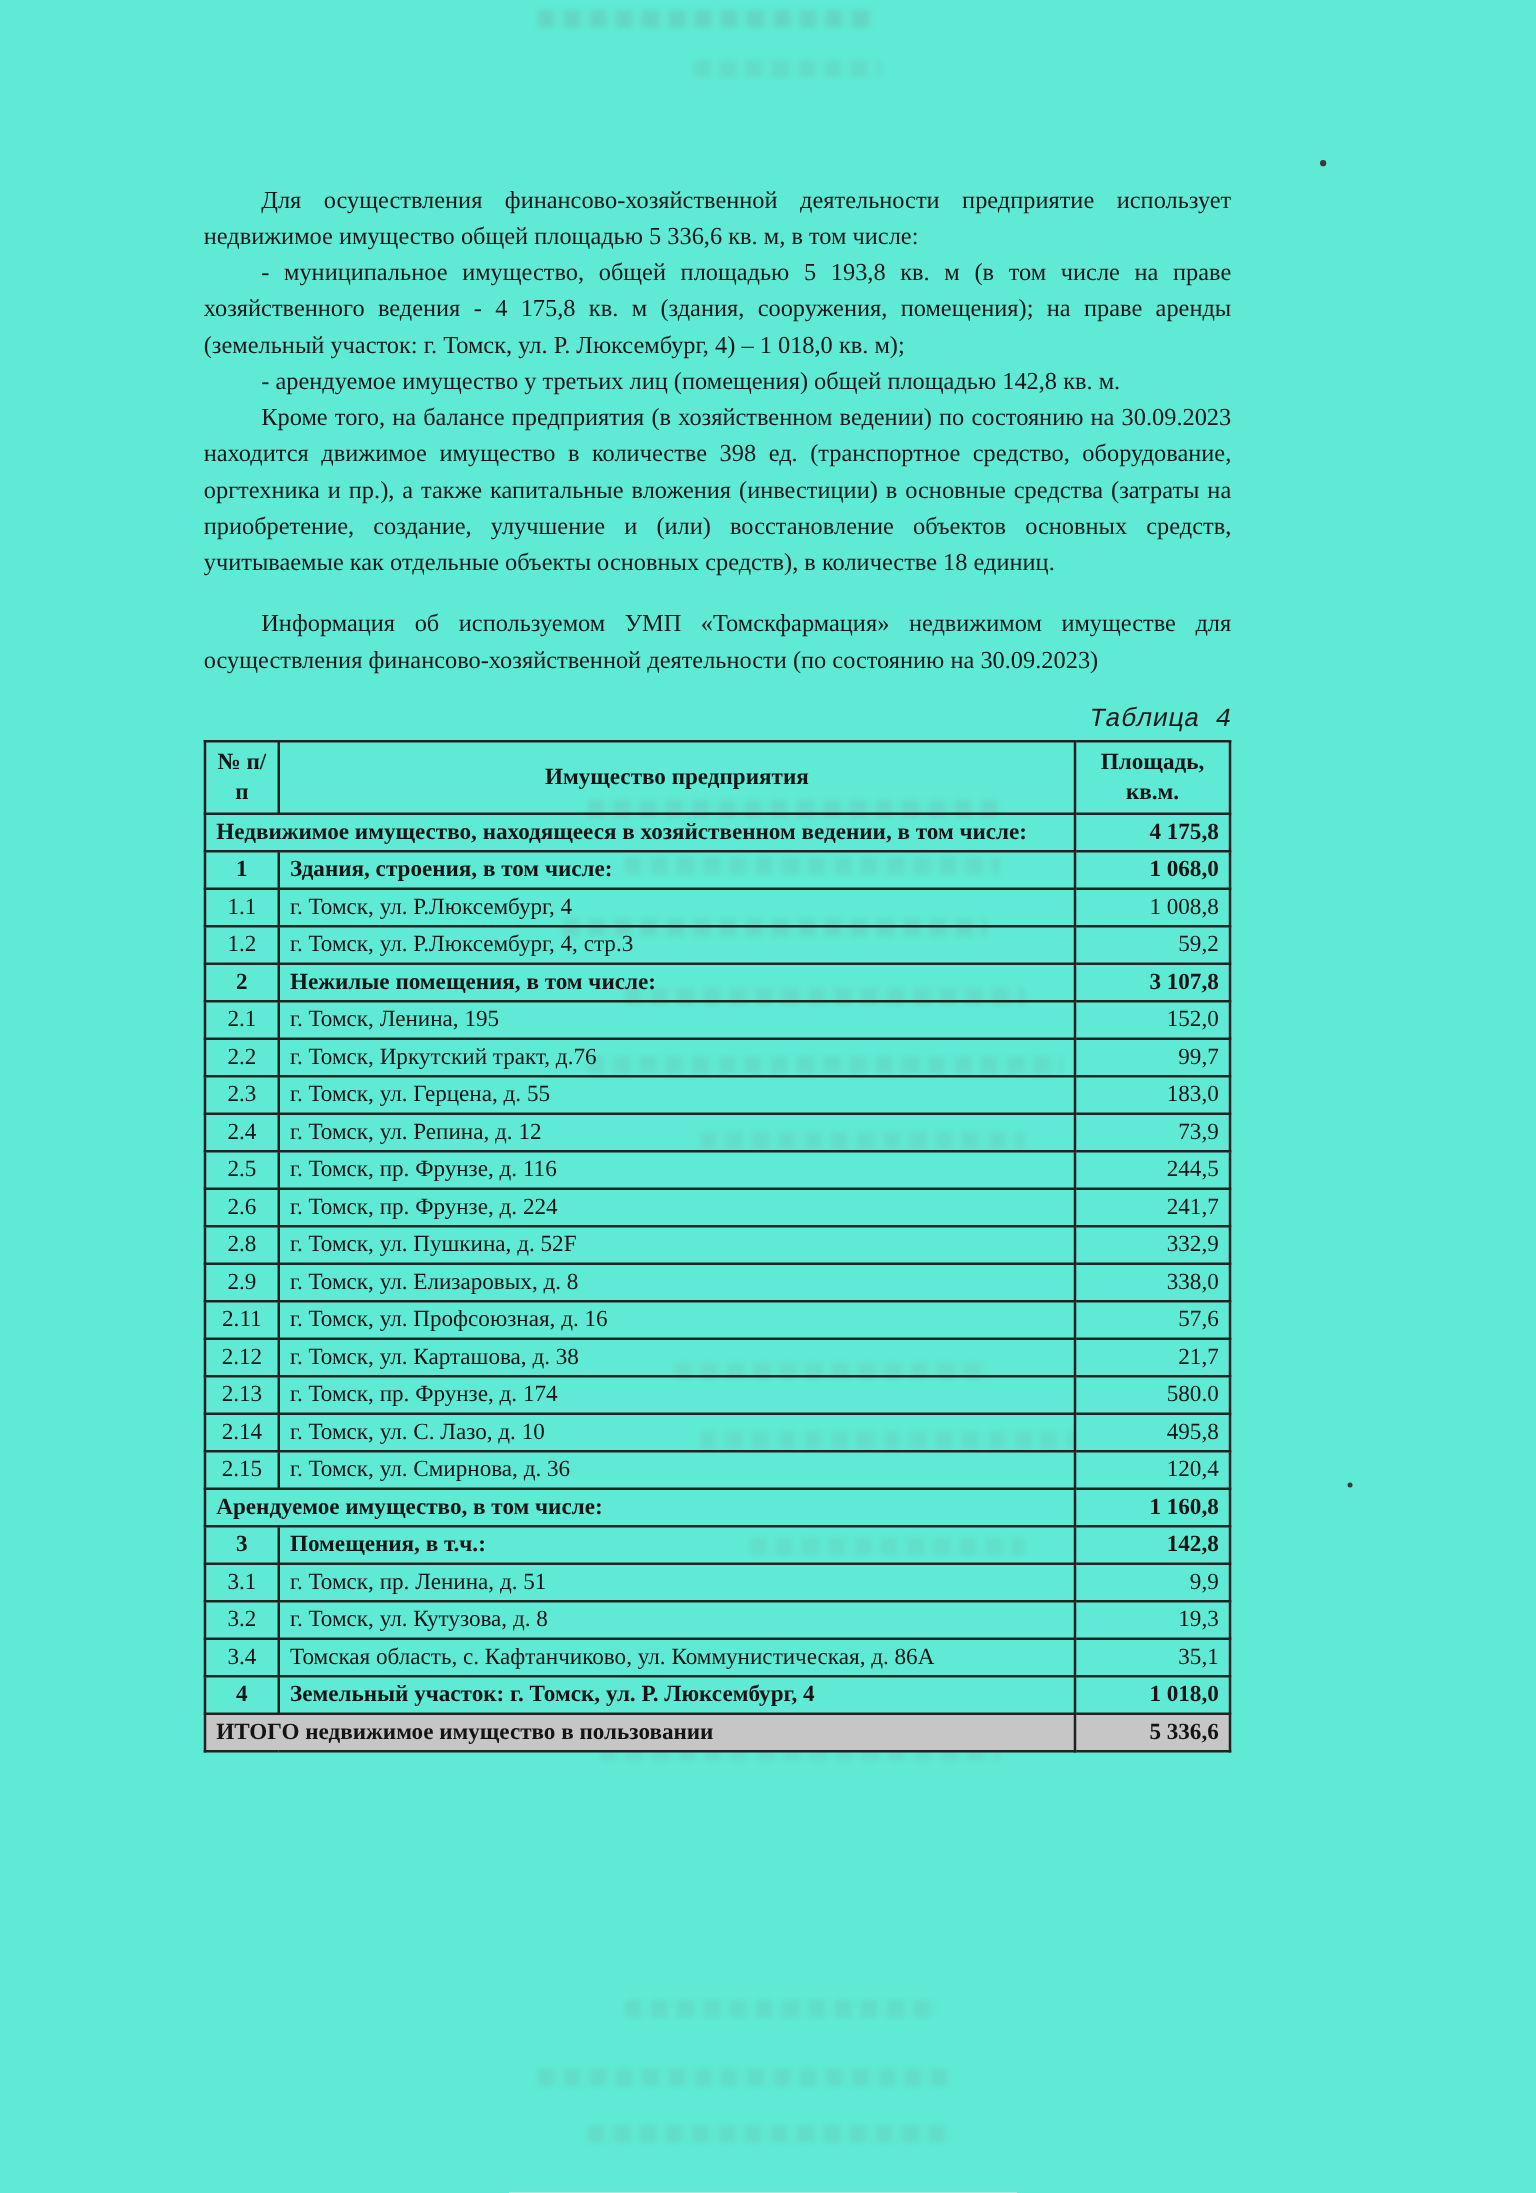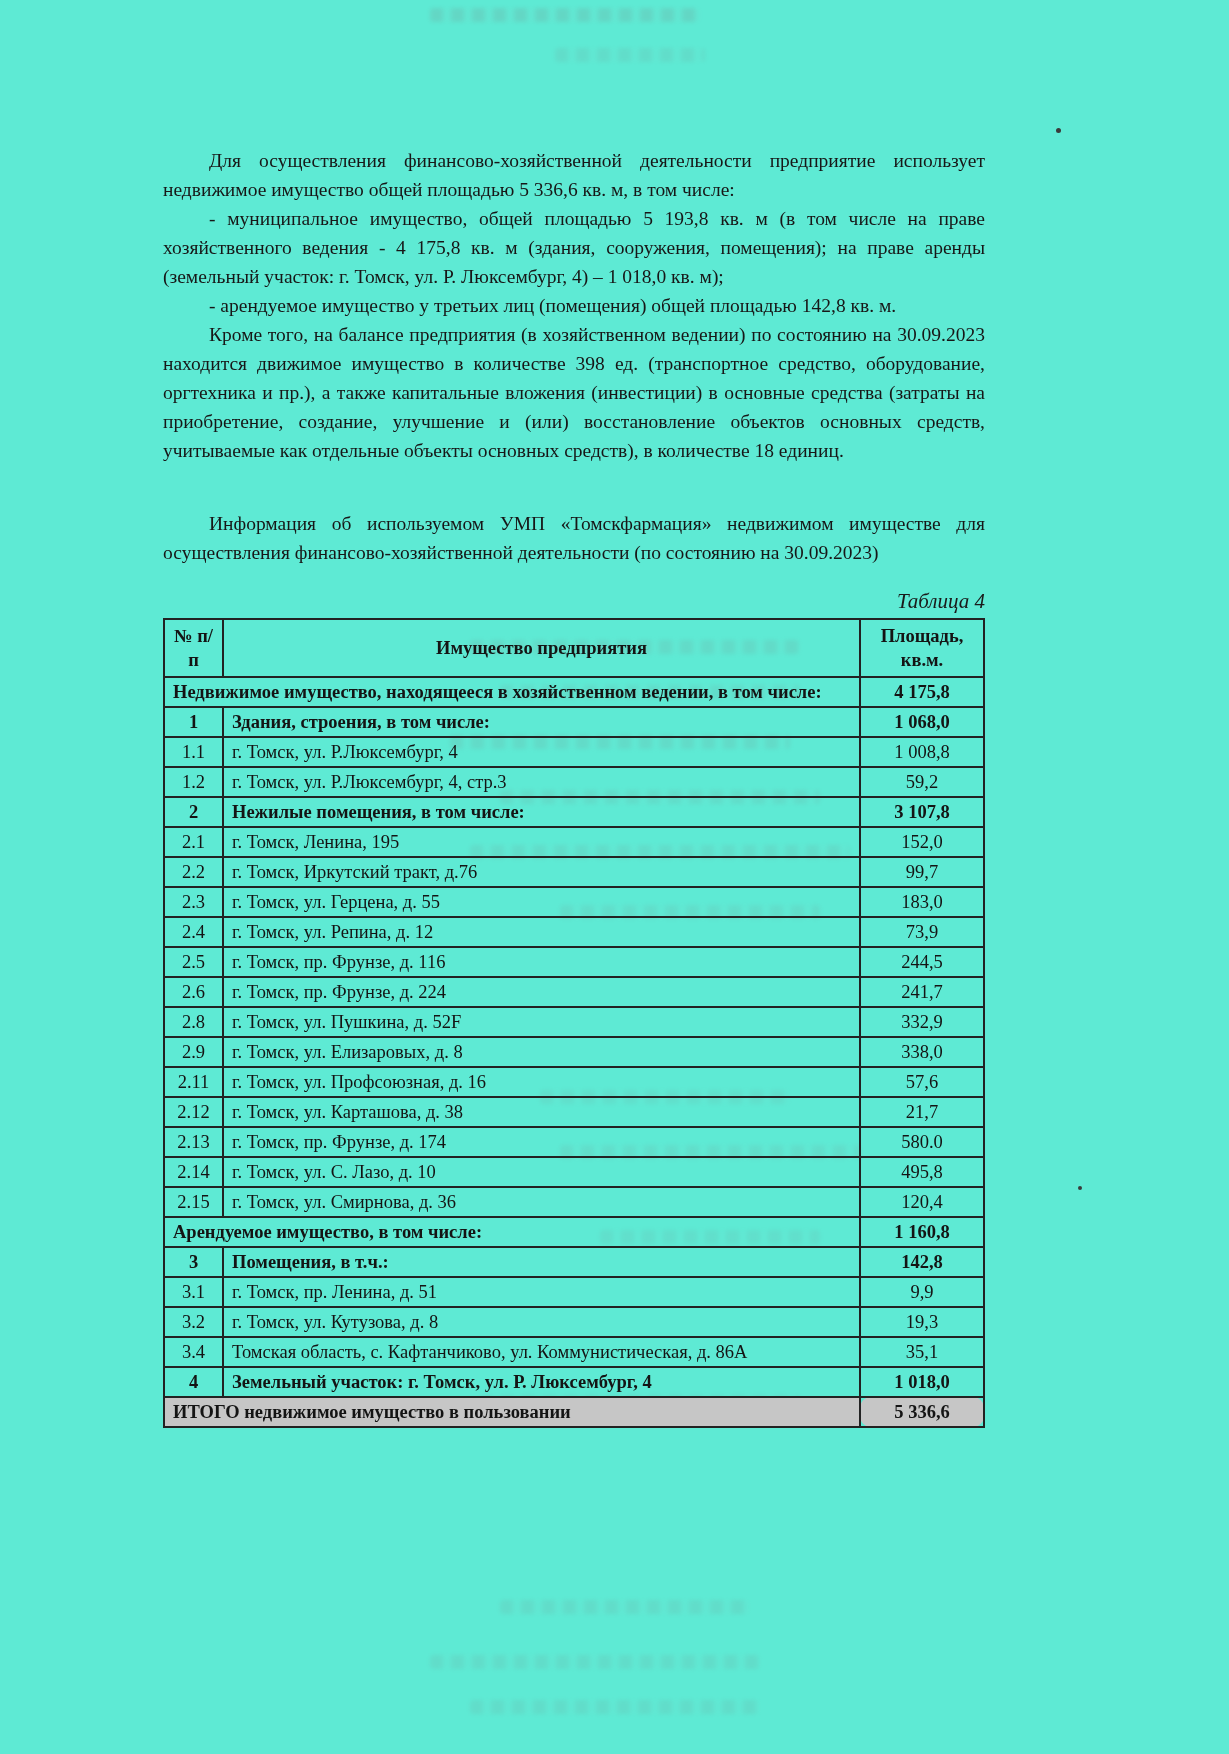--- a/index.html
+++ b/index.html
@@ -15,29 +15,30 @@
   .content { position:absolute; left:163px; top:146px; width:822px; }
 
   p.body {
     margin:0;
     font-size:19.5px;
     line-height:29px;
     text-align:justify;
     text-indent:46px;
     color:#171717;
   }
-  p.intro { margin-top:44px; }
+  p.intro { margin-top:20px; }
 
   .caption {
     margin-top:22px;
     margin-bottom:4px;
     text-align:right;
     font-style:italic;
     font-size:21px;
     color:#1a1a1a;
+    font-family:Liberation Mono, monospace;
   }
 
   table.prop {
     width:100%;
     border-collapse:collapse;
     table-layout:fixed;
   }
   table.prop col.col-num  { width:59px; }
   table.prop col.col-area { width:124px; }
   table.prop th, table.prop td {
@@ -49,21 +50,21 @@
     color:#141414;
     overflow:hidden;
   }
   table.prop thead th {
     text-align:center;
     font-weight:bold;
     padding:4px 6px;
     line-height:24px;
   }
   td.c-num  { text-align:center; }
-  td.c-area { text-align:center;border-radius:11px; }
+  td.c-area { text-align:right; }
   td.c-name { text-align:left; }
   tr.row-section td, tr.row-group td, tr.row-total td { font-weight:bold; }
   tr.row-total td { background:#c6c6c6; }
 
   
   .smudge {
     position:absolute;
     height:14px;
     opacity:.45;
     filter:blur(2px);

